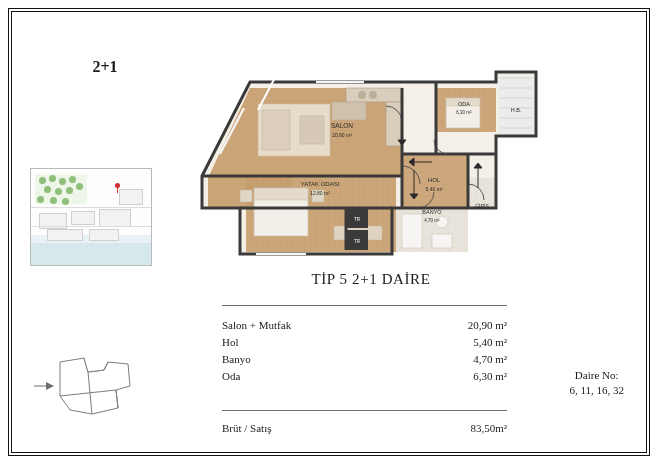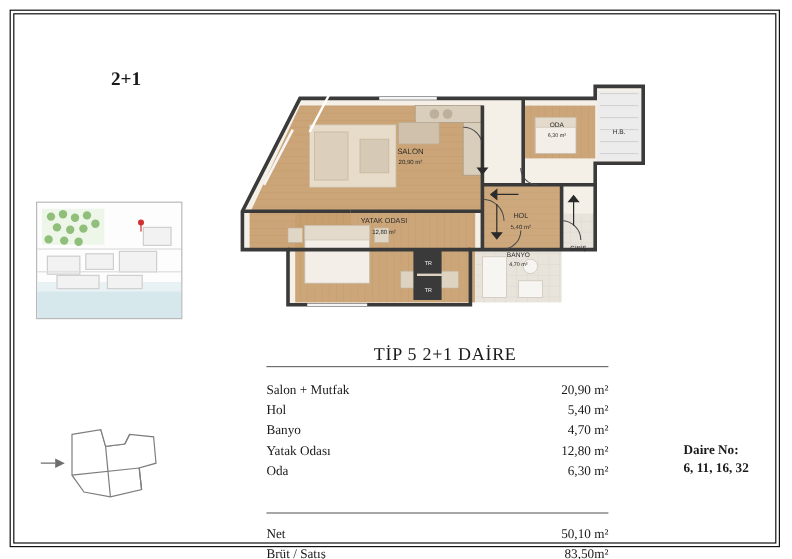--- a/index.html
+++ b/index.html
@@ -41,35 +41,35 @@
   .blockplan{position:absolute;left:30px;top:352px;width:120px;height:82px;}
 
   
   .plan{
     position:absolute;left:196px;top:58px;width:350px;height:205px;
   }
   .plan svg{display:block;}
 
   
   .plan-heading{
-    position:absolute;left:196px;top:288px;width:350px;text-align:center;
+    position:absolute;left:196px;top:271px;width:350px;text-align:center;
     font-size:15px;letter-spacing:.6px;
   }
 
   
   .specs{position:absolute;left:222px;top:305px;width:285px;font-size:11px;}
   .rule{height:1px;background:#6f6f6f;width:100%;}
   .spec-row{display:flex;justify-content:space-between;padding:3px 0 2px 0;}
   .spec-label{}
   .spec-val{}
   .specs-gap{height:10px;}
   .totals{margin-top:8px;}
 
   
-  .daire{position:absolute;right:36px;top:368px;text-align:left;font-size:11px;line-height:1.35;font-weight:bold;}
+  .daire{position:absolute;right:36px;top:368px;text-align:center;font-size:11px;line-height:1.35;}
 
   
   .rl{font-family:"Liberation Sans", sans-serif;}
 </style>
 </head>
 <body>
 
 <div class="page-border"></div>
 <div class="page-border-inner"></div>
 
@@ -265,36 +265,28 @@
   </div>
   <div class="spec-row">
     <span class="spec-label">Hol</span>
     <span class="spec-val">5,40 m²</span>
   </div>
   <div class="spec-row">
     <span class="spec-label">Banyo</span>
     <span class="spec-val">4,70 m²</span>
   </div>
   <div class="spec-row">
-    <span class="spec-label">Yatak Odası</span>
-    <span class="spec-val">12,80 m²</span>
-  </div>
-  <div class="spec-row">
     <span class="spec-label">Oda</span>
     <span class="spec-val">6,30 m²</span>
   </div>
 
   <div style="height:26px"></div>
   <div class="rule"></div>
 
   <div class="totals">
-    <div class="spec-row">
-      <span class="spec-label">Net</span>
-      <span class="spec-val">50,10 m²</span>
-    </div>
     <div class="spec-row">
       <span class="spec-label">Brüt / Satış</span>
       <span class="spec-val">83,50m²</span>
     </div>
   </div>
 </div>
 
 <div class="daire">
   <div>Daire No:</div>
   <div>6, 11, 16, 32</div>

